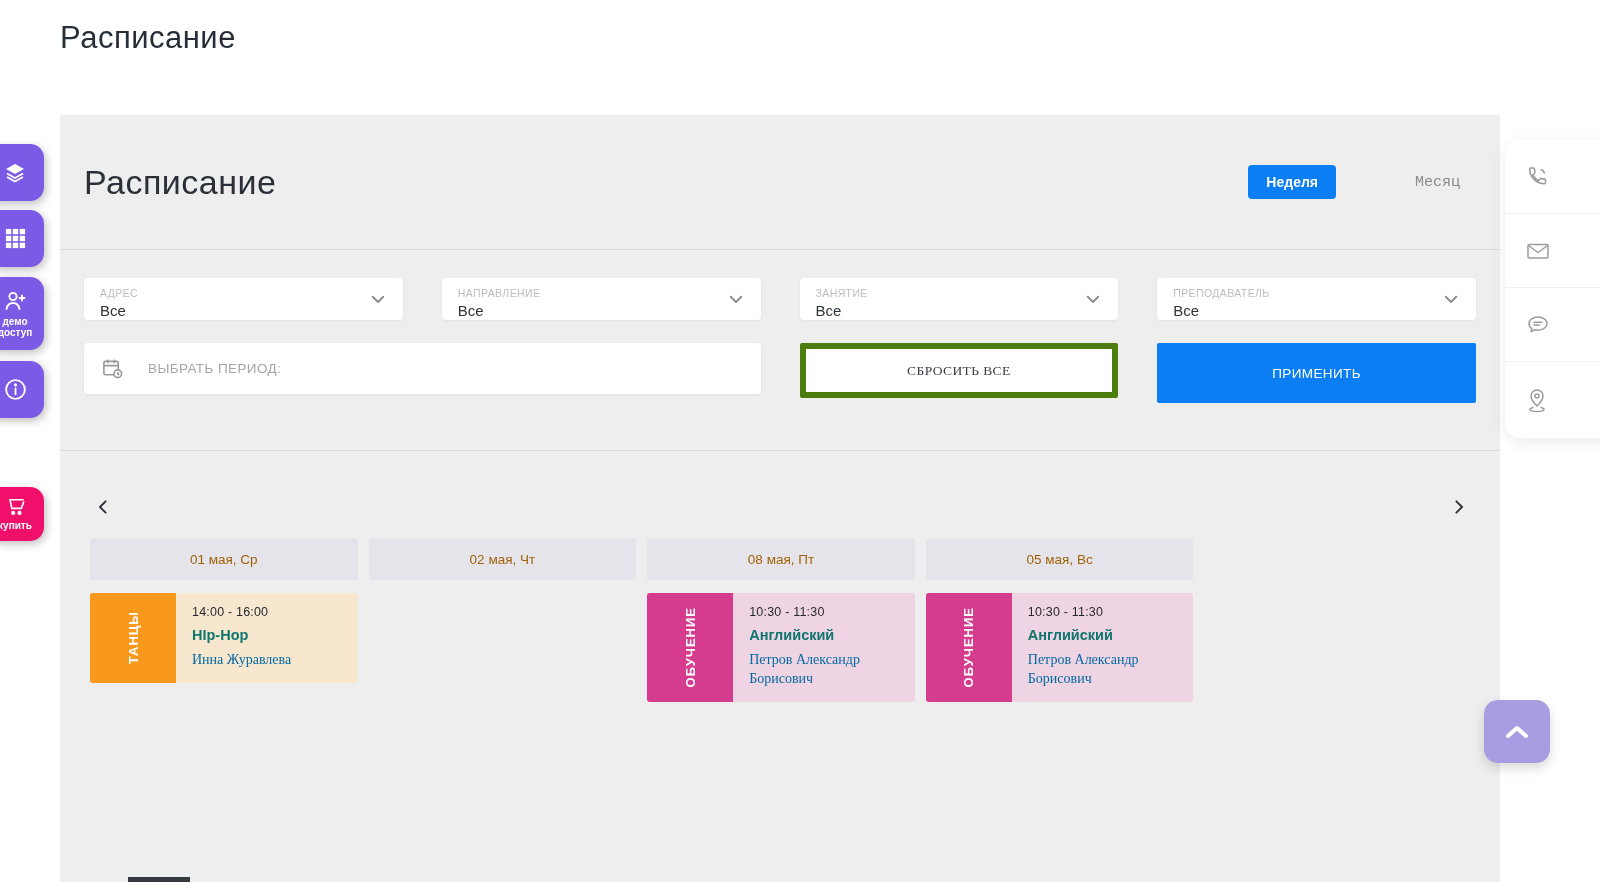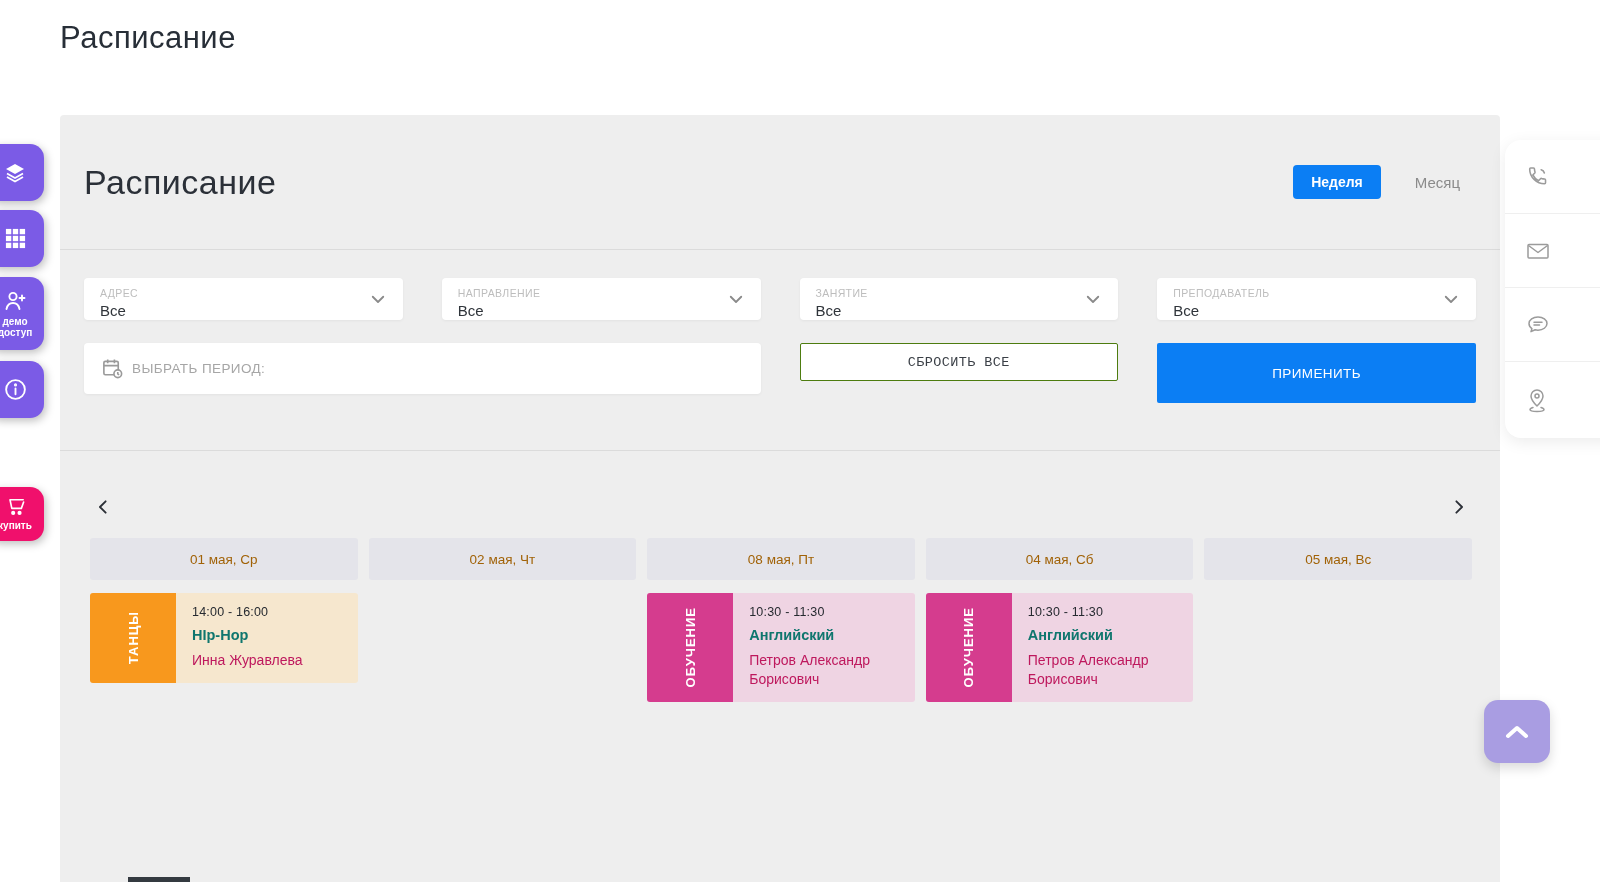--- a/index.html
+++ b/index.html
@@ -10,50 +10,50 @@
     color:#2B3038;
   }
   .page-title { position:absolute; left:60px; top:20px; font-size:31px; font-weight:500; letter-spacing:.5px; color:#272E37; }
 
   
   .panel { position:absolute; left:60px; top:115px; width:1440px; height:767px; background:#EEEEEE; border-radius:4px 4px 0 0; }
   .panel-header { height:135px; display:flex; align-items:center; justify-content:space-between; padding:0 40px 0 24px; border-bottom:1px solid #DBDBDB; }
   .panel-heading { font-size:34px; font-weight:500; letter-spacing:.5px; color:#2B3038; }
   .view-toggle { display:flex; align-items:center; gap:34px; }
   .btn-week { background:#0B7EF4; color:#fff; border:none; padding:9px 18px; border-radius:4px; font-size:14px; font-weight:700; cursor:pointer; font-family:inherit; }
-  .btn-month { background:none; border:none; color:#8B8B8B; font-size:15px; cursor:pointer; font-family:Liberation Sans, sans-serif; }
+  .btn-month { background:none; border:none; color:#8B8B8B; font-size:15px; cursor:pointer; font-family:Liberation Mono, monospace;margin-left:45px; }
 
   
   .filters { padding:28px 24px 47px; border-bottom:1px solid #DBDBDB; }
   .filter-grid { display:grid; grid-template-columns:repeat(4,1fr); gap:39px; }
   .select-card { position:relative; background:#fff; border-radius:4px; height:42px; padding:9px 16px; box-shadow:0 1px 3px rgba(0,0,0,.05); cursor:pointer; }
   .select-label { font-size:10.5px; color:#BDBDBD; letter-spacing:.4px; }
   .select-value { font-size:15px; color:#2F343A; margin-top:3px; }
   .select-chevron { position:absolute; right:16px; top:50%; transform:translateY(-50%); line-height:0; }
   .filter-row2 { margin-top:23px; }
-  .period-input-wrap { grid-column:1 / 3; background:#fff; border-radius:4px; height:51px; display:flex; align-items:center; gap:8px; padding:0 17px; box-shadow:0 1px 3px rgba(0,0,0,.05); }
+  .period-input-wrap { grid-column:1 / 3; background:#fff; border-radius:4px; height:51px; display:flex; align-items:center; gap:24px; padding:0 17px; box-shadow:0 1px 3px rgba(0,0,0,.05); }
   .period-input { flex:1; border:none; outline:none; background:transparent; font-family:inherit; font-size:13.5px; letter-spacing:.4px; color:#6b6b6b; }
   .period-input::placeholder { color:#A6A6A6; }
-  .btn-reset { background:#fff; border:1px solid #4d7c0f; border-radius:2px; height:38px; color:#3A3F46; font-size:13.5px; letter-spacing:.4px; cursor:pointer; font-family:Liberation Mono, monospace; }
+  .btn-reset { background:#fff; border:6px solid #4d7c0f; border-radius:2px; height:55px; color:#3A3F46; font-size:13.5px; letter-spacing:.4px; cursor:pointer; font-family:Liberation Serif, serif; }
   .btn-apply { background:#0B7EF4; border:none; border-radius:2px; height:60px; color:#fff; font-size:13.5px; letter-spacing:.4px; cursor:pointer; font-family:inherit; }
 
   
   .calendar { padding:44px 28px 0 30px; }
   .cal-nav { display:flex; justify-content:space-between; align-items:center; padding:0 3px; margin-bottom:19px; }
   .cal-arrow { background:none; border:none; cursor:pointer; line-height:0; padding:2px; }
   .day-grid { display:grid; grid-template-columns:repeat(5,1fr); gap:11px; }
   .day-header { background:#E4E4EA; height:42px; border-radius:3px; display:flex; align-items:center; justify-content:center; font-size:13.5px; color:#a16207; }
   .events-grid { margin-top:13px; align-items:start; }
   .event-card { display:flex; border-radius:3px; overflow:hidden; cursor:pointer; }
   .event-strip { width:86px; display:flex; align-items:center; justify-content:center; }
   .event-strip span { writing-mode:vertical-rl; transform:rotate(180deg); color:#fff; font-weight:700; font-size:13px; letter-spacing:1px; }
   .event-body { flex:1; padding:12px 14px 13px 16px; }
   .event-time { font-size:12.5px; font-weight:400; color:#262A30; letter-spacing:.2px; }
   .event-title { font-size:14.5px; font-weight:700; color:#0f766e; margin-top:8px; }
-  .event-person { font-size:14px; color:#be185d; margin-top:8px; line-height:1.35; }
+  .event-person { font-size:14px; color:#0369a1; margin-top:8px; line-height:1.35;font-family:Liberation Serif, serif; }
 
   
   .side-btn { position:absolute; left:-14px; width:58px; border-radius:14px; background:#7B5BE6; box-shadow:2px 3px 8px rgba(0,0,0,.25); display:flex; flex-direction:column; align-items:center; justify-content:center; color:#fff; cursor:pointer; border:none; }
   .side-btn .mini-label { font-size:10px; font-weight:700; line-height:1.15; margin-top:3px; white-space:pre-line; text-align:center; font-family:inherit; }
   .side-btn.b1 { top:144px; height:57px; }
   .side-btn.b2 { top:210px; height:57px; }
   .side-btn.b3 { top:277px; height:73px; }
   .side-btn.b4 { top:361px; height:57px; }
   .side-btn.buy { top:487px; height:54px; background:#F0106C; }
 
@@ -150,21 +150,20 @@
         <svg width="17" height="20" viewBox="0 0 24 24">
             <path d="M9 4l8 8-8 8" fill="none" stroke="#2B2F36" stroke-width="2.6" stroke-linecap="round" stroke-linejoin="round"></path>
           </svg>
       </button>
     </div>
 
     <div class="day-grid">
       <div class="day-header">01 мая, Ср</div>
       <div class="day-header">02 мая, Чт</div>
       <div class="day-header">08 мая, Пт</div>
-      <div class="day-header">04 мая, Сб</div>
       <div class="day-header">05 мая, Вс</div>
     </div>
 
     <div class="day-grid events-grid">
       <div>
         <div class="event-card" style="background-color: rgb(246, 231, 206);">
           <div class="event-strip" style="background-color: rgb(248, 152, 29);">
             <span>ТАНЦЫ</span>
           </div>
           <div class="event-body">

